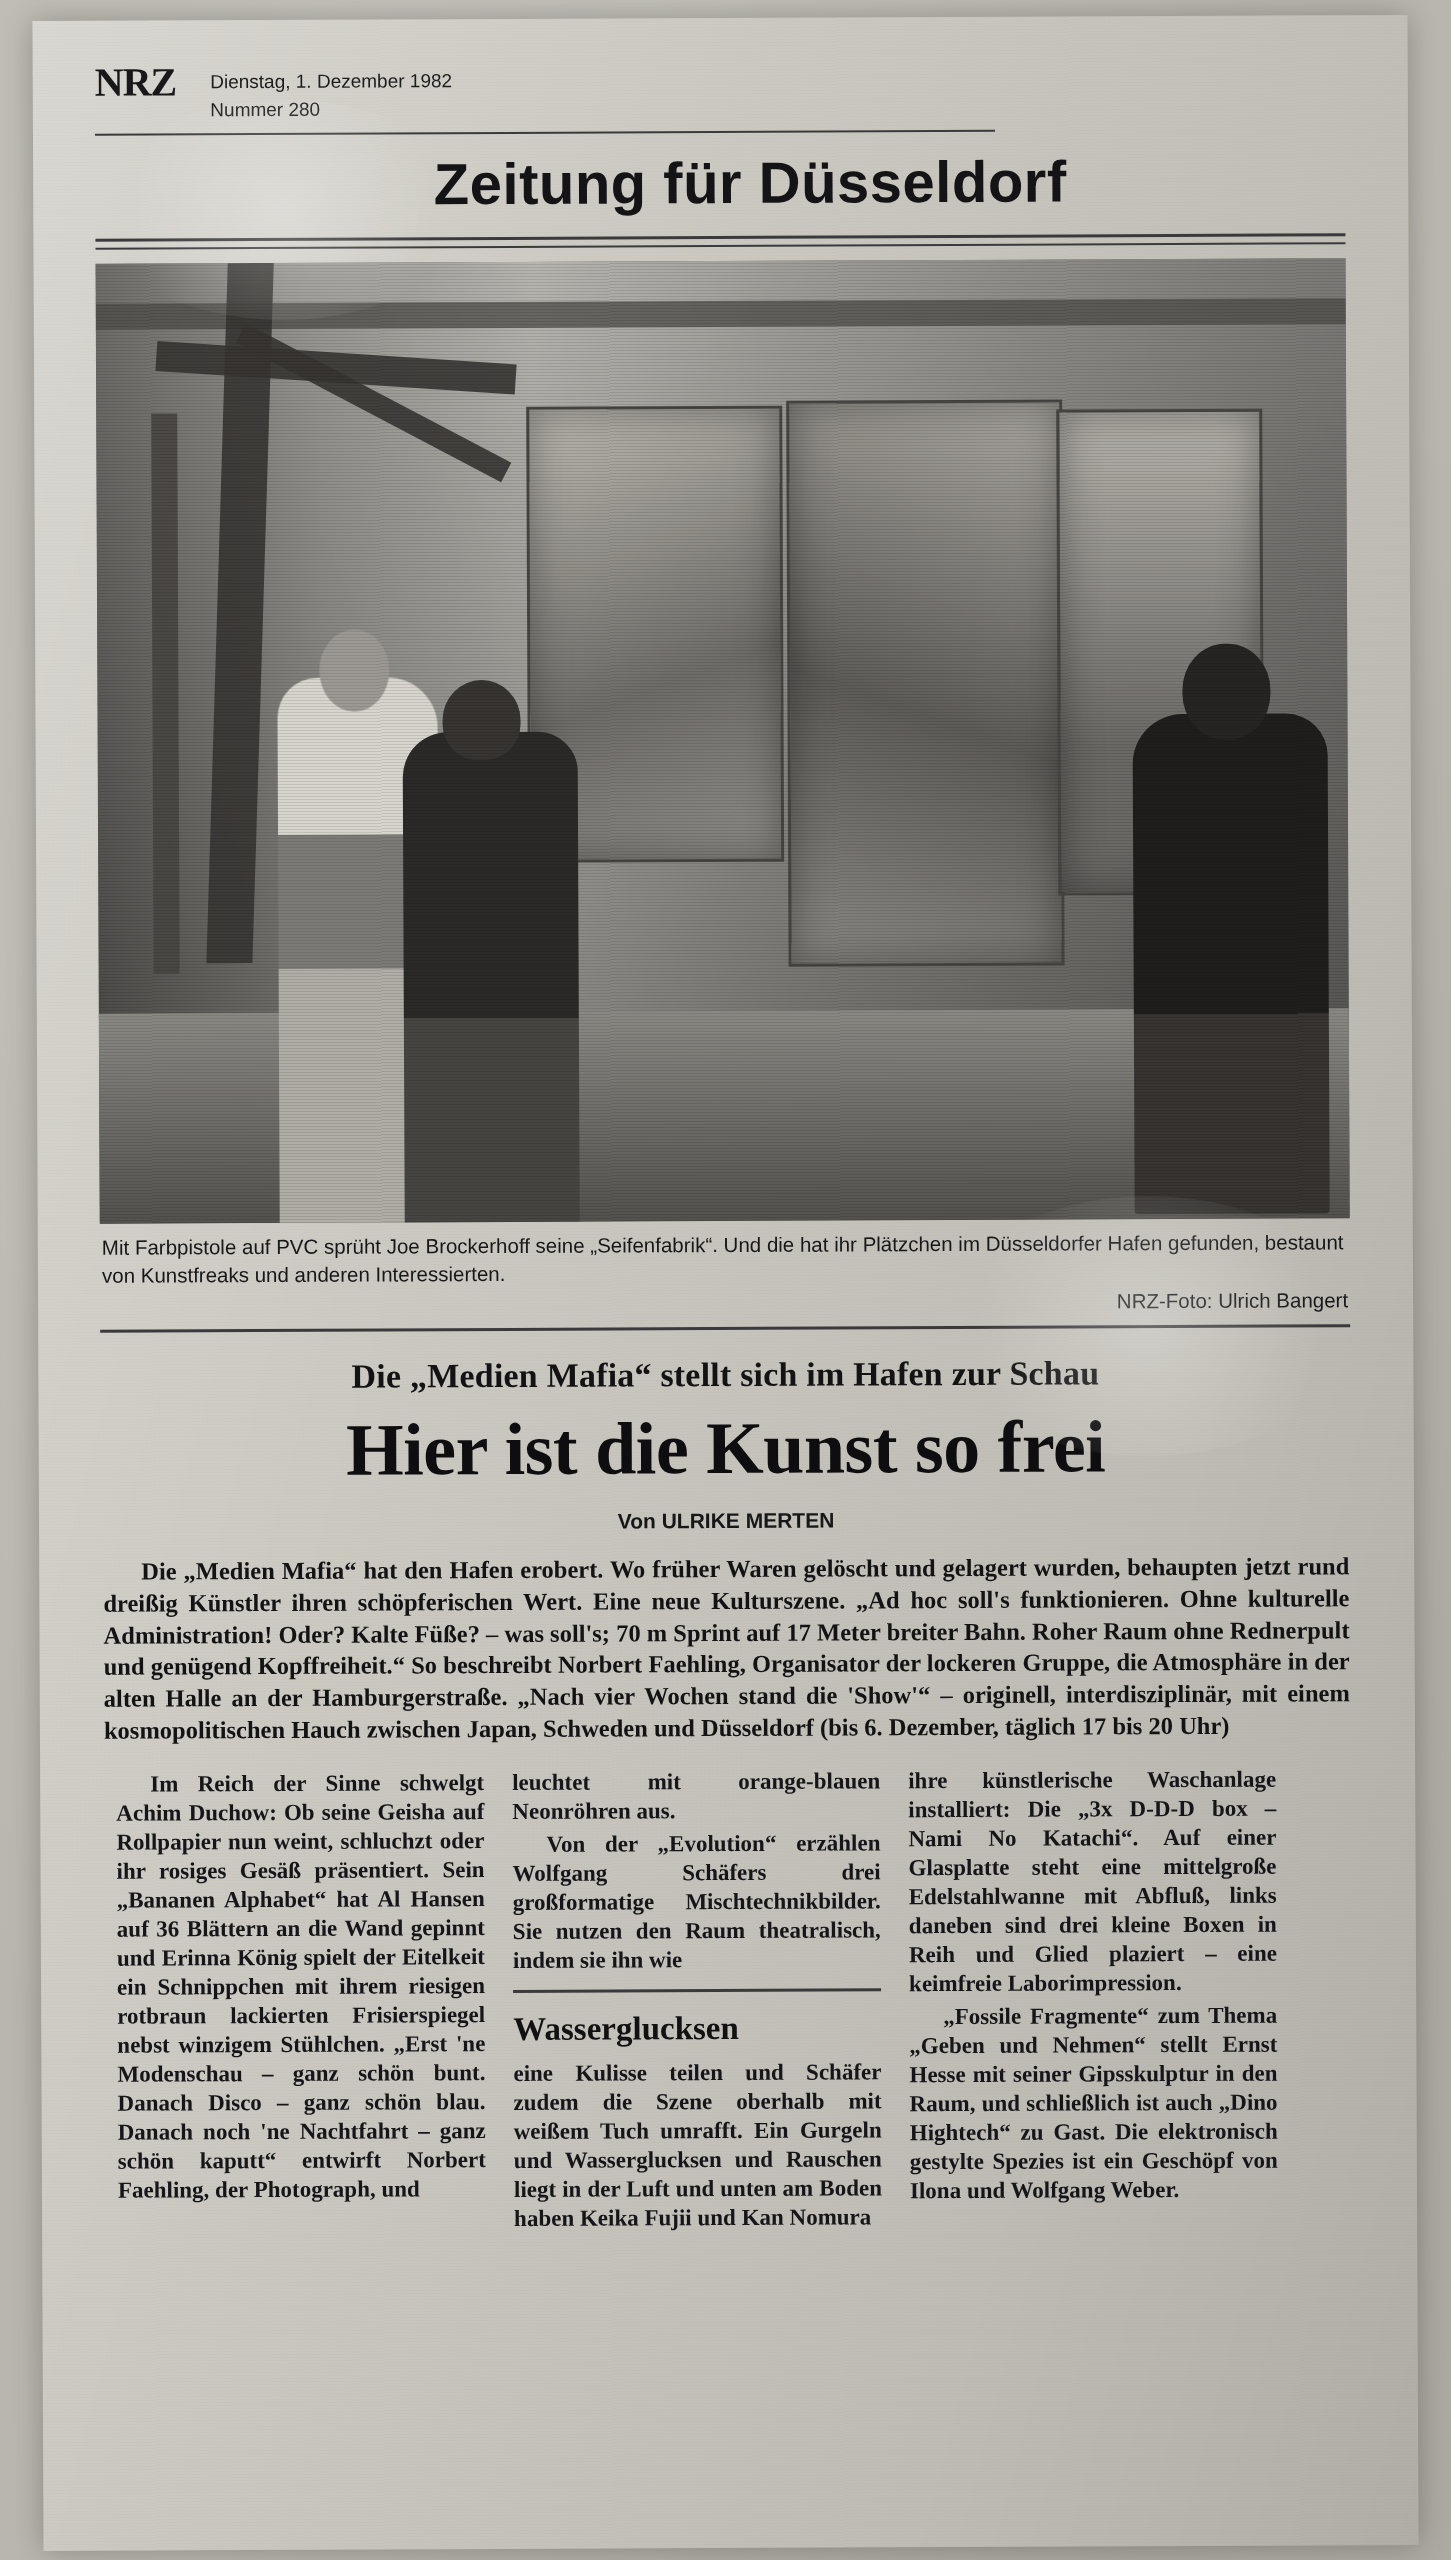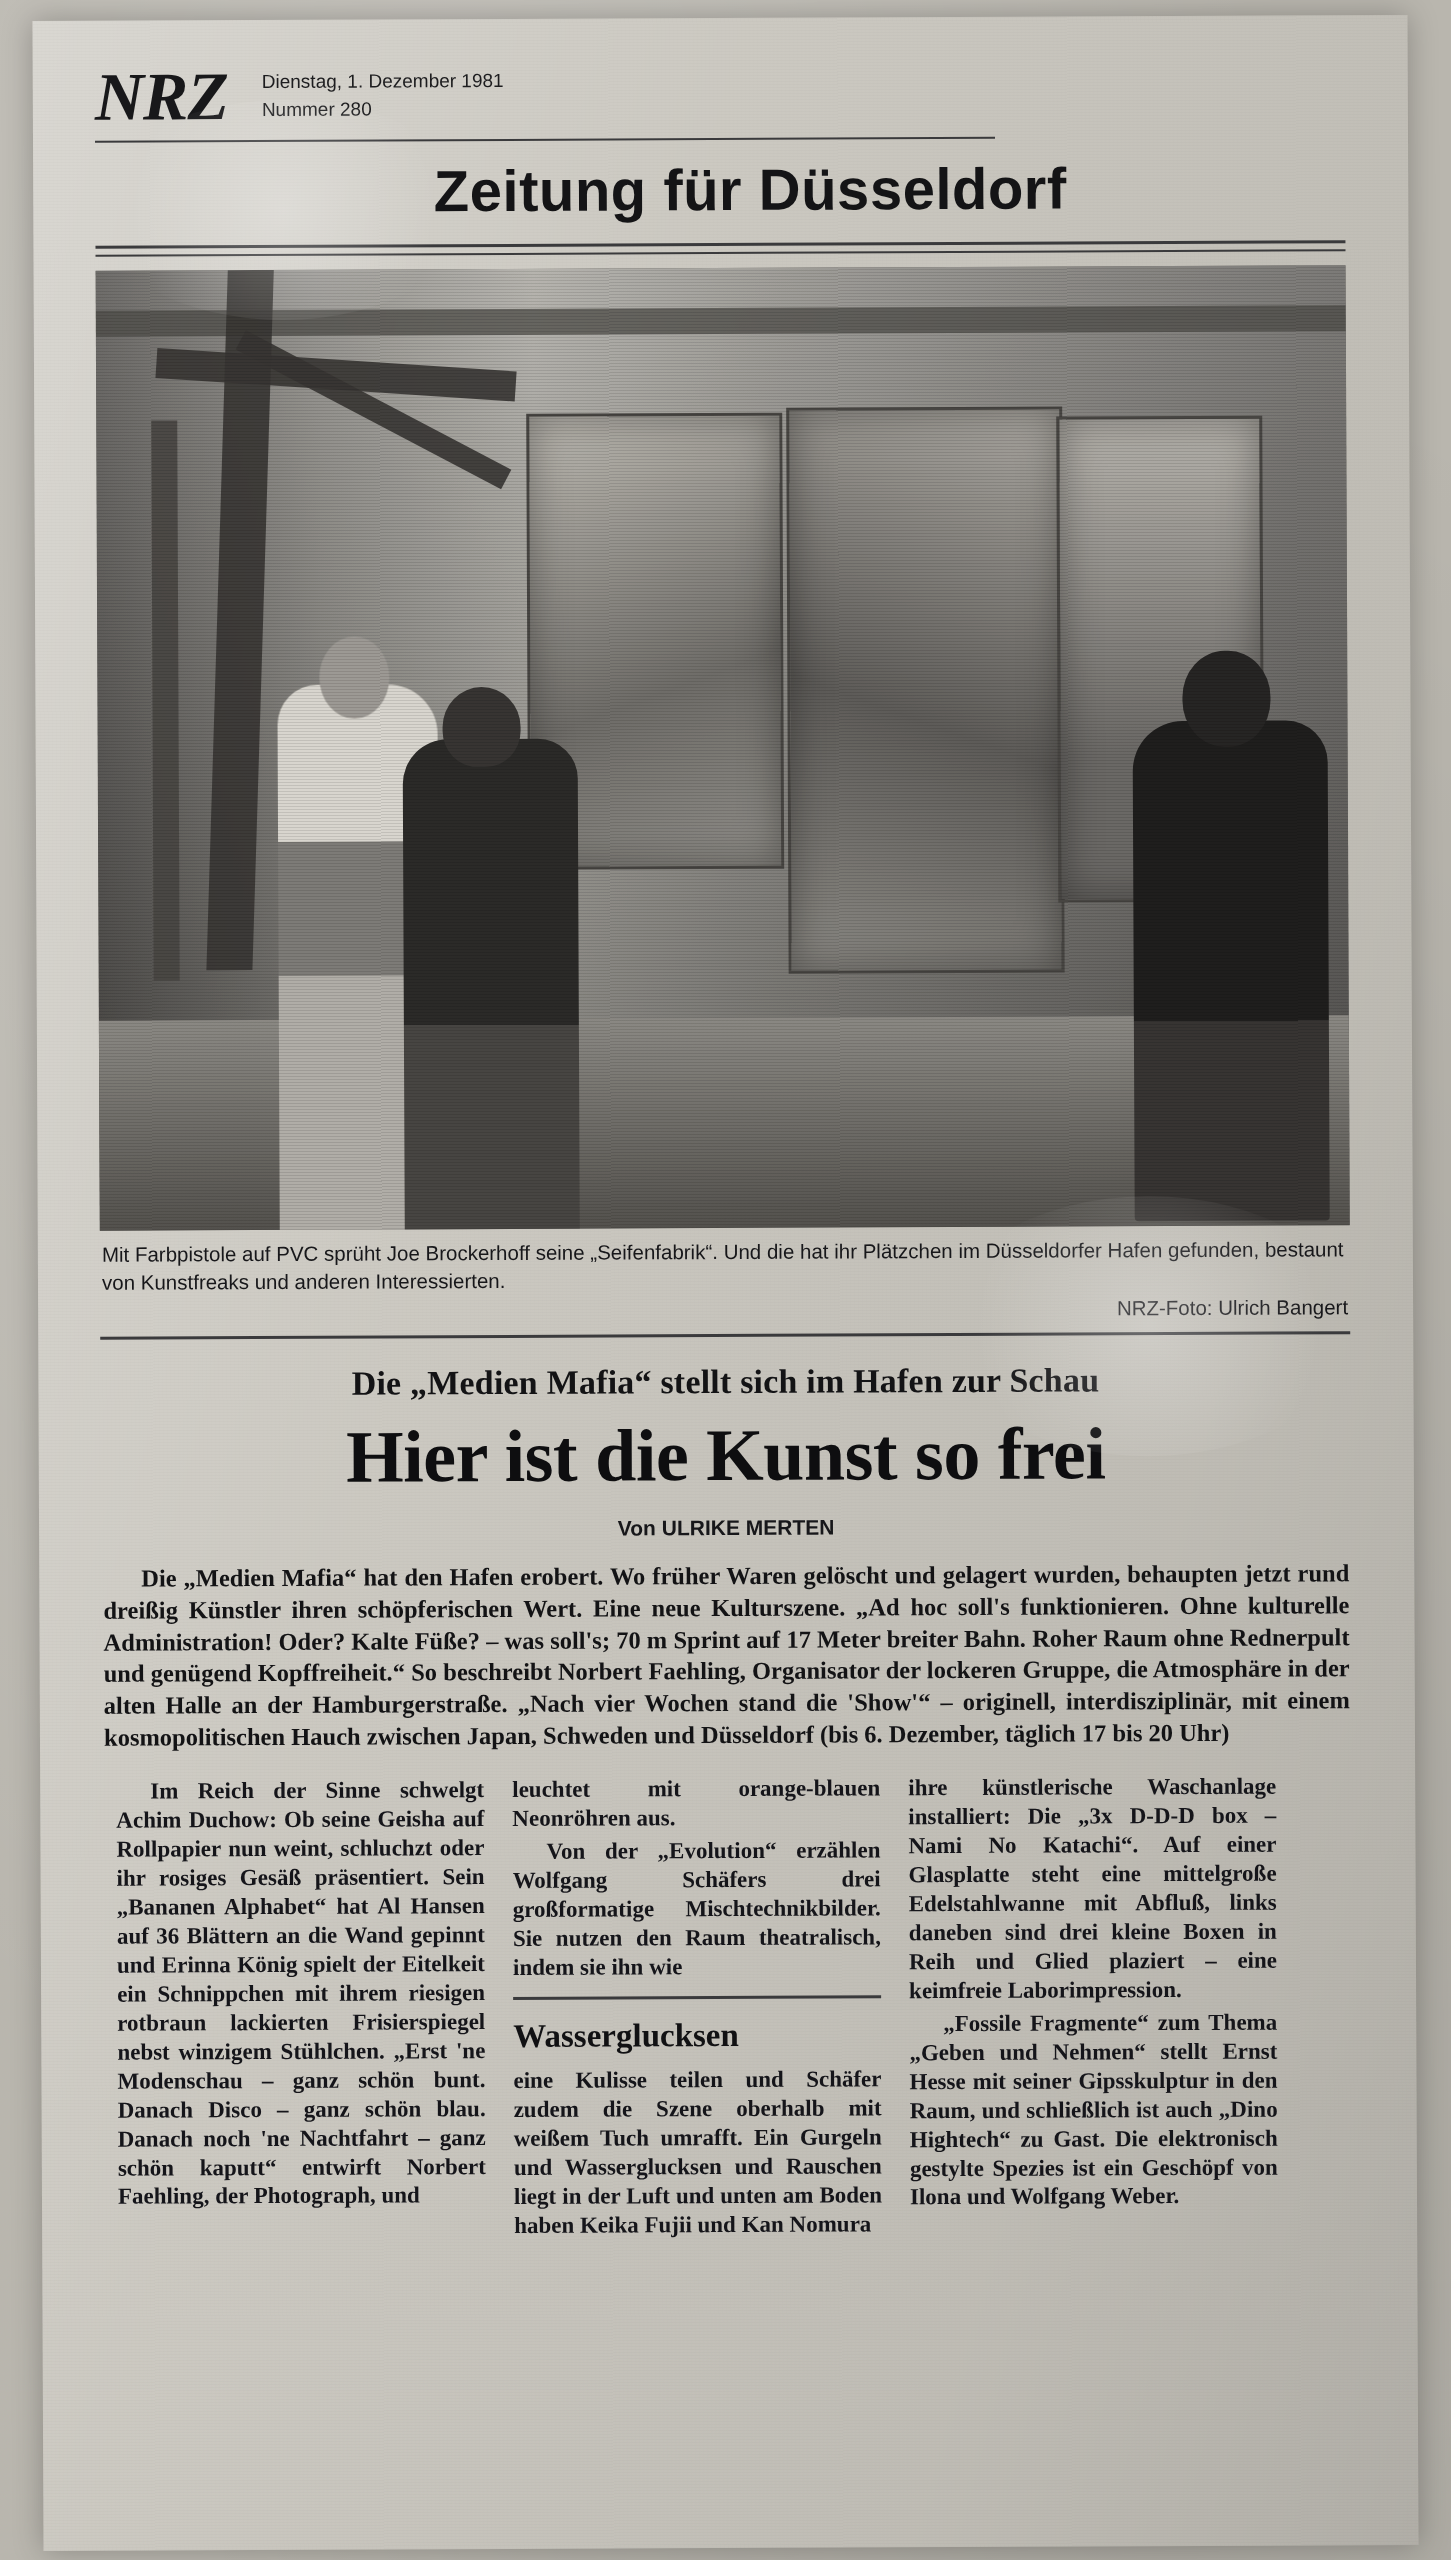--- a/index.html
+++ b/index.html
@@ -54,27 +54,26 @@
   
   .masthead {
     display: flex;
     align-items: flex-start;
     gap: 28px;
     padding-bottom: 8px;
   }
   .logo {
     font-family: "Liberation Serif", serif;
     font-weight: bold;
-    font-size: 68px;
+    font-size: 40px;
     letter-spacing: -1px;
     color: #18181a;
     line-height: 1;
     position: relative;
     padding-right: 6px;
-    font-style: italic;
   }
   .issue {
     font-family: "Liberation Sans", sans-serif;
     font-size: 19px;
     color: #1d1d1f;
     line-height: 1.45;
     padding-top: 6px;
   }
   .rule-thin {
     height: 2px;
@@ -259,21 +258,21 @@
 
 <div class="page">
   <div class="sheet">
     <div class="grain"></div>
 
     <div class="inner">
 
       <div class="masthead">
         <div class="logo">NRZ</div>
         <div class="issue">
-          <div>Dienstag, 1. Dezember 1981</div>
+          <div>Dienstag, 1. Dezember 1982</div>
           <div>Nummer 280</div>
         </div>
       </div>
       <div class="rule-thin"></div>
 
       <div class="citytitle">Zeitung für Düsseldorf</div>
       <div class="rule-full"></div>
       <div class="rule-full2"></div>
 
       <div class="photo-wrap">

